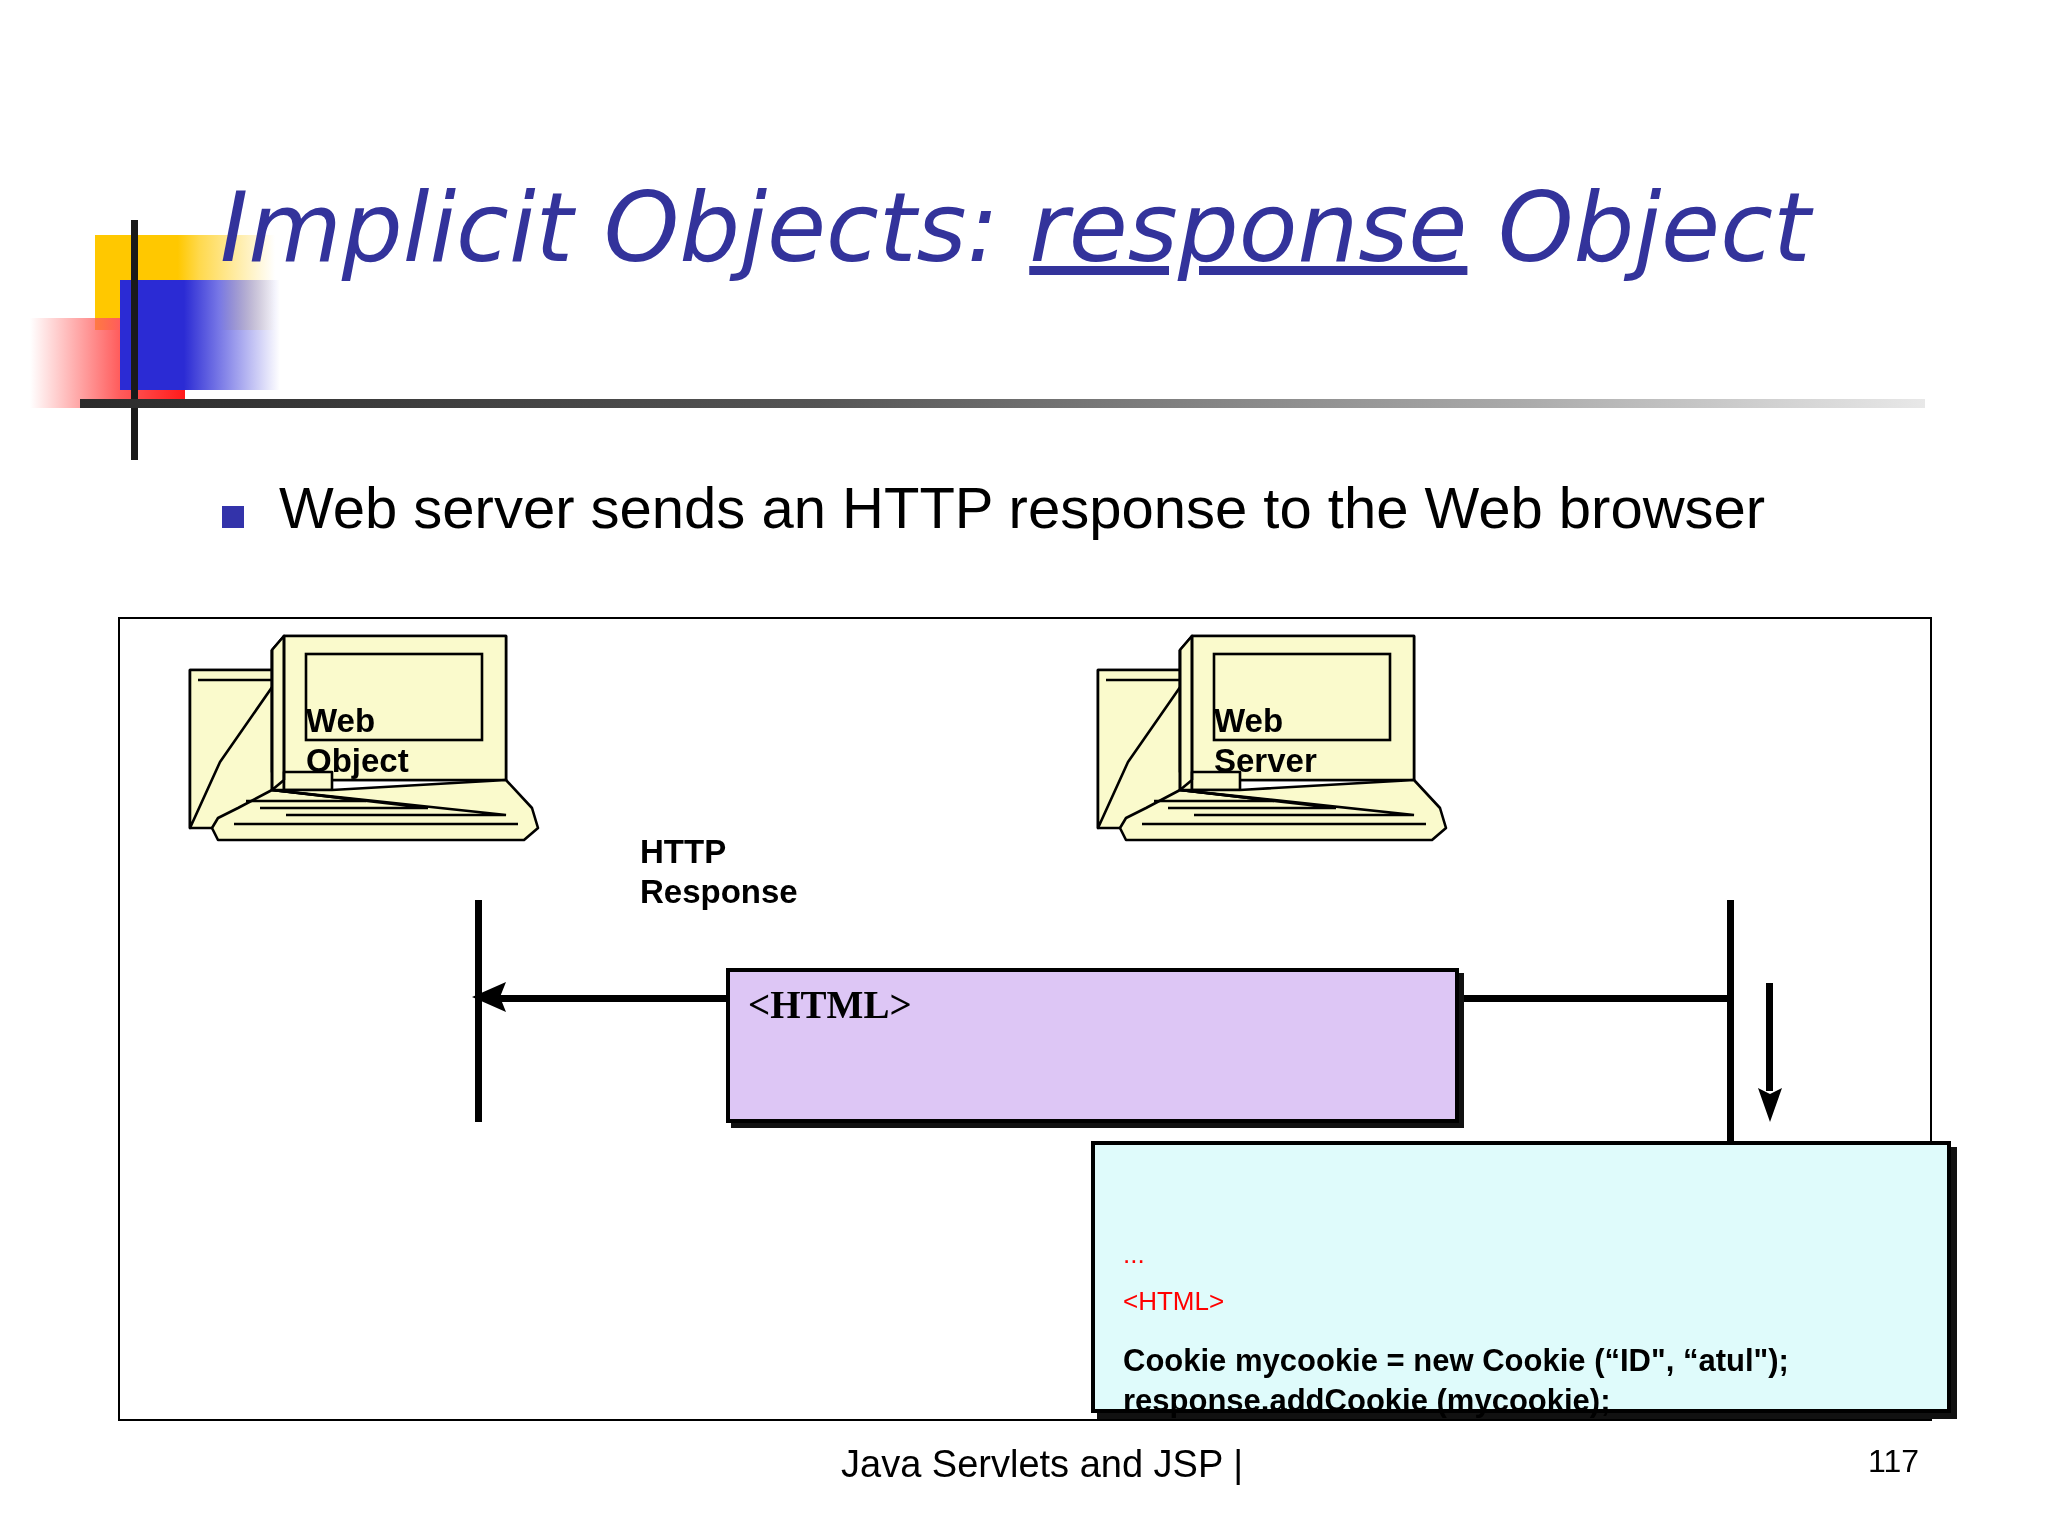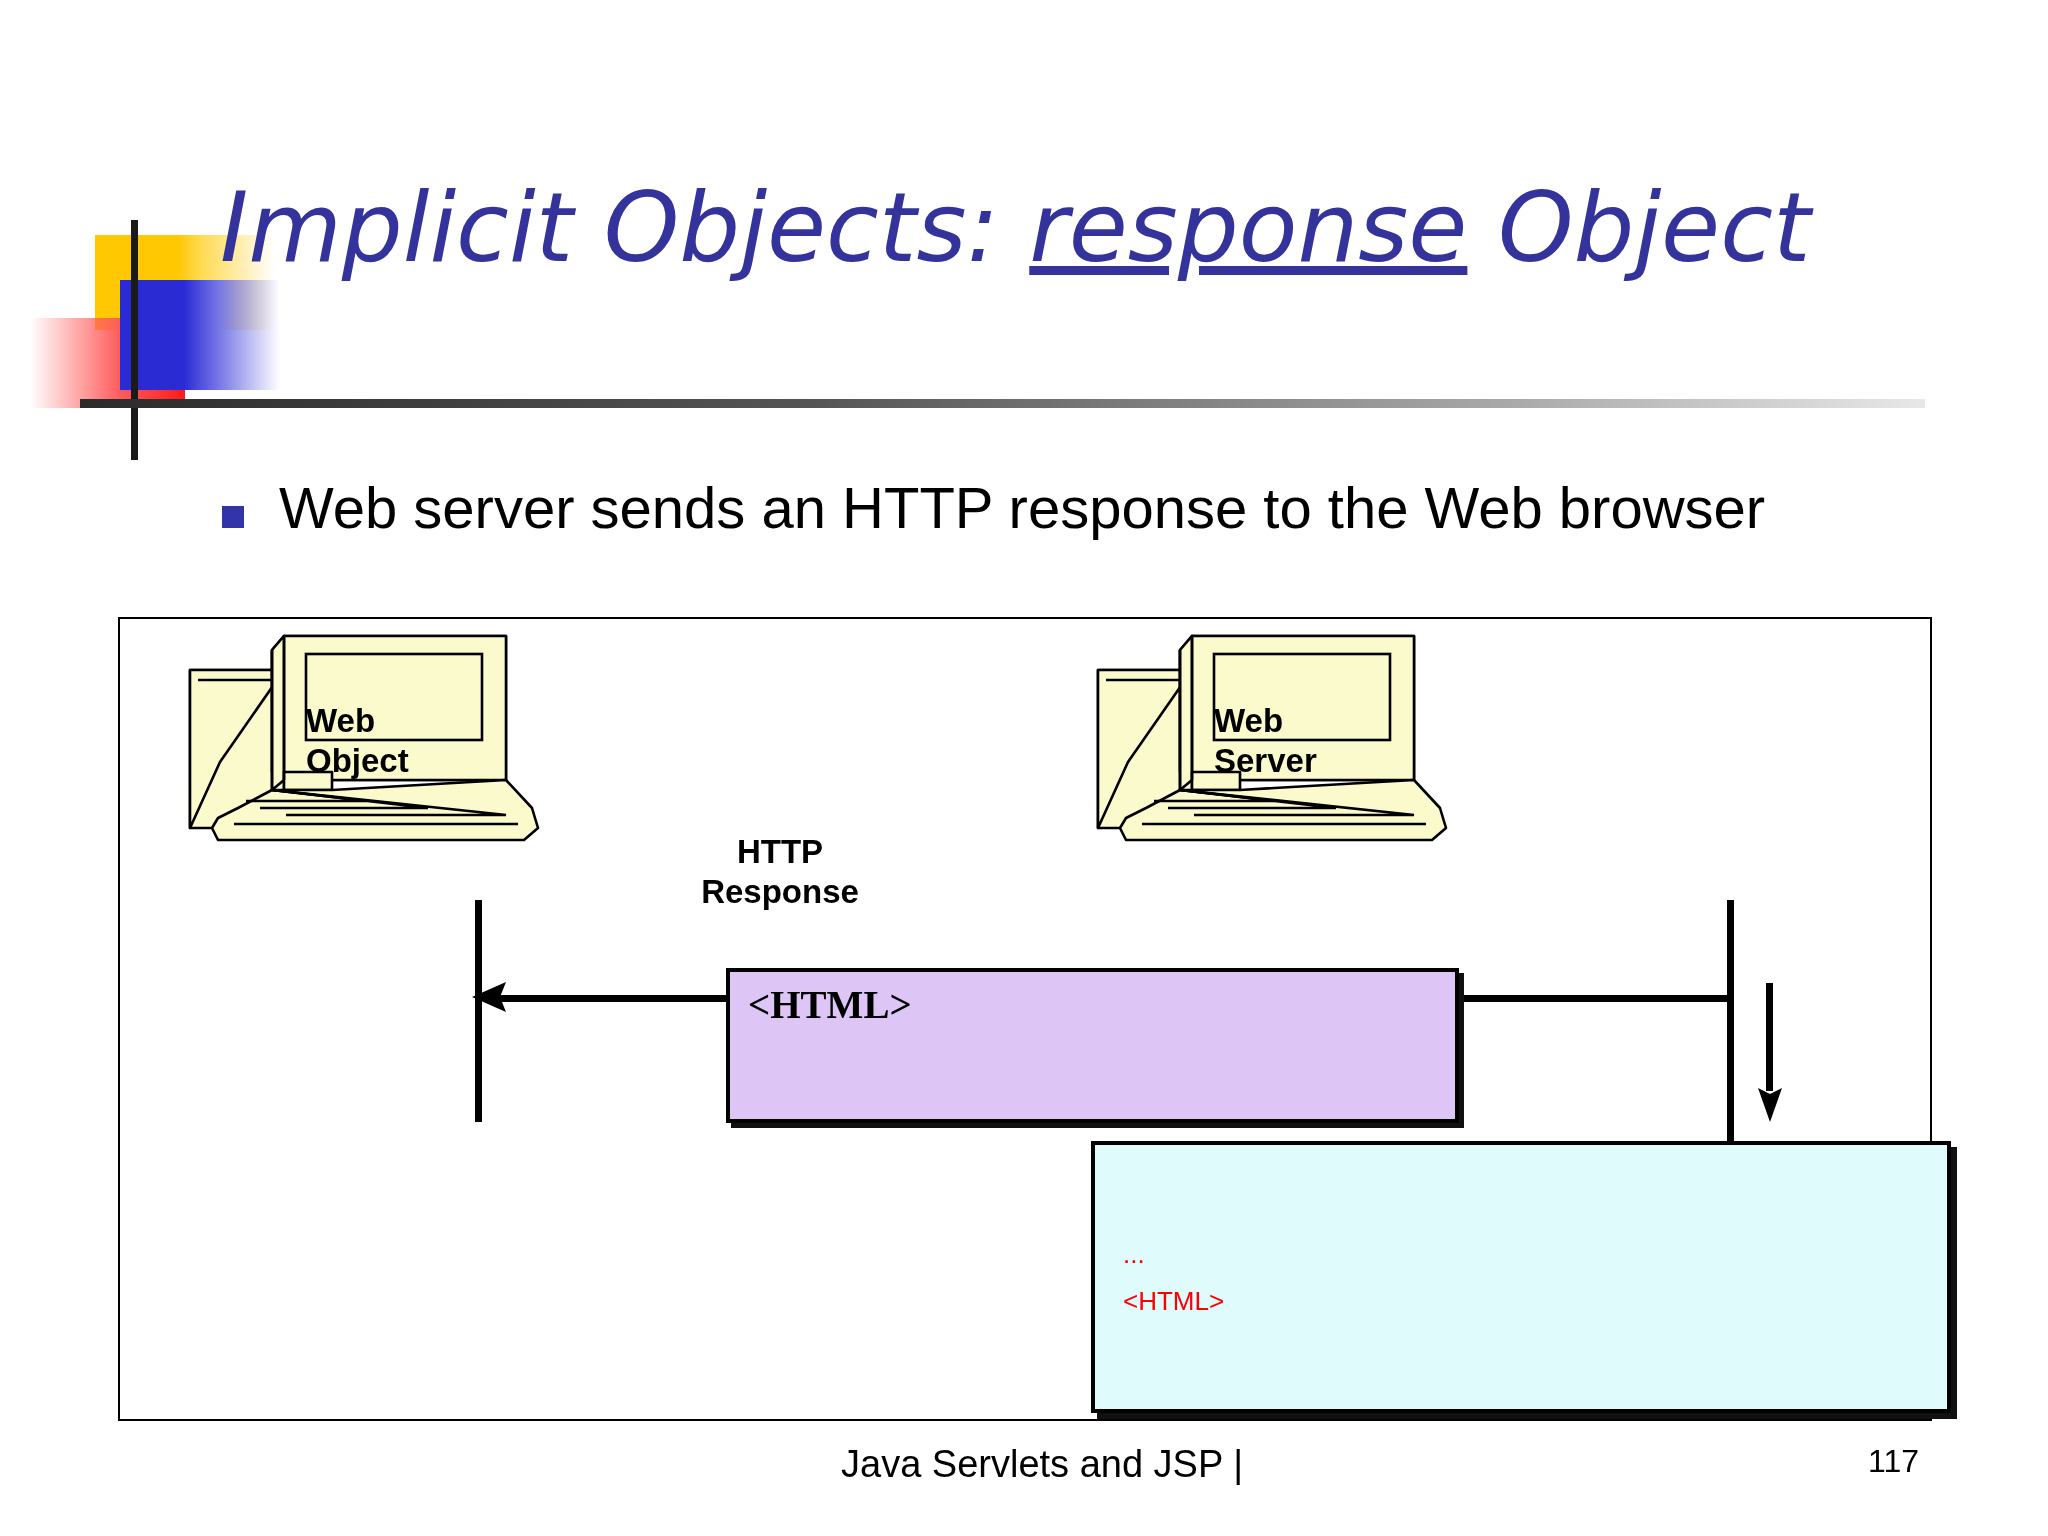--- a/index.html
+++ b/index.html
@@ -109,21 +109,21 @@
 
   
   .vline { position: absolute; background: #000; width: 7px; }
   .hline { position: absolute; background: #000; height: 7px; }
 
   
   .http-response-label {
     position: absolute;
     left: 640px; top: 832px;
     width: 280px;
-    text-align: center;
+    text-align: left;
     font-weight: bold;
     font-size: 33px;
     line-height: 1.22;
     color: #000;
     font-family: "Liberation Sans", sans-serif;
   }
 
   
   .msg-box {
     position: absolute;
@@ -298,18 +298,22 @@
     <div>Response</div>
   </div>
 
   <div class="msg-box">
     <div class="line">&lt;HTML&gt;</div>
   </div>
 
   <div class="code-box">
     <div class="code-red l1">...</div>
     <div class="code-red l2">&lt;HTML&gt;</div>
+    <div class="code-black">
+      <div>Cookie mycookie = new Cookie (“ID", “atul");</div>
+      <div>response.addCookie (mycookie);</div>
+    </div>
   </div>
 
   <div class="footer-left">Java Servlets and JSP |</div>
   <div class="footer-right">117</div>
 
 </div>
 
 </body></html>

